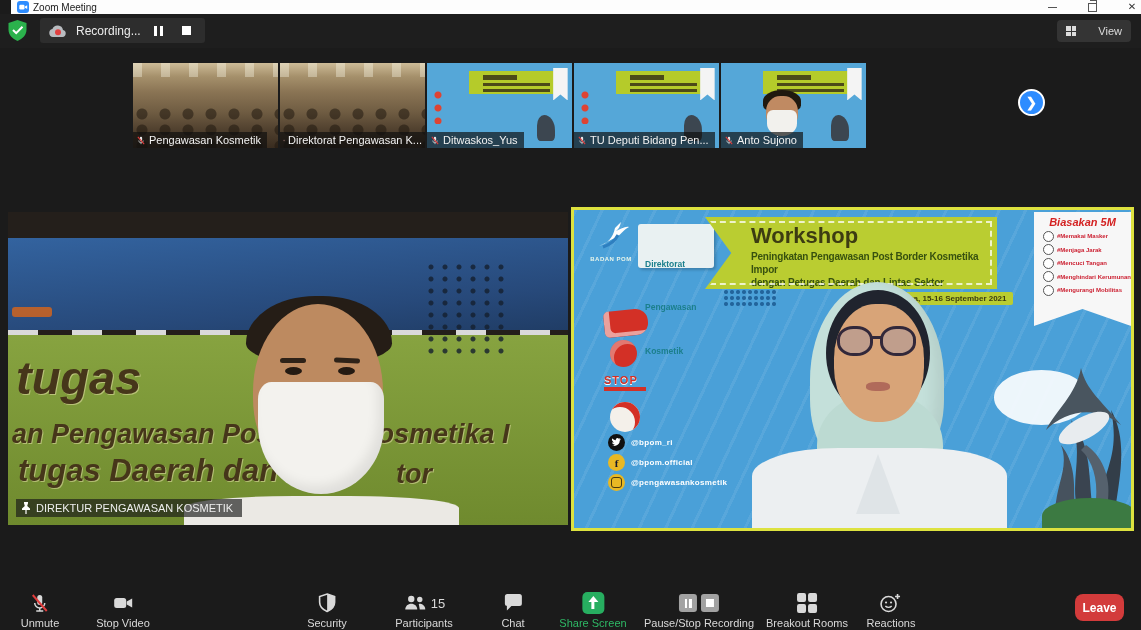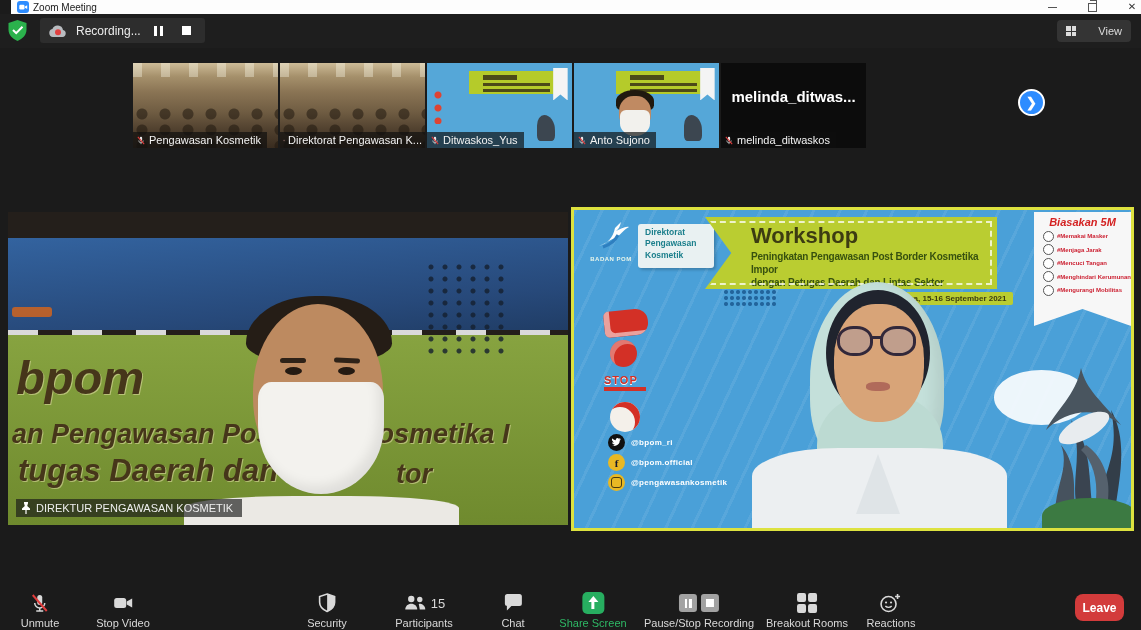--- a/index.html
+++ b/index.html
@@ -103,21 +103,21 @@
       border-radius:40% 40% 0 0;}
 
   .video-right{position:absolute;left:571px;top:207px;width:563px;height:324px;border:3px solid #dde23f;
       box-sizing:border-box;background:#4aa0d8;overflow:hidden;}
   .vr-streaks{position:absolute;inset:0;
       background:repeating-linear-gradient(115deg,rgba(255,255,255,.08) 0 3px,transparent 3px 24px);}
   .bpom-logo{position:absolute;left:14px;top:10px;width:46px;height:44px;text-align:center;}
   .bpom-caption{font-size:6px;color:#eaf6ea;font-weight:bold;letter-spacing:.5px;}
   .org-box{position:absolute;left:64px;top:14px;width:76px;height:44px;background:#e9f1f2;border-radius:3px;
       padding:3px 0 0 7px;box-sizing:border-box;box-shadow:2px 2px 3px rgba(0,0,0,.2);}
-  .org-box div{font-size:8.5px;font-weight:bold;color:#1b7f8c;line-height:1.35;}
+  .org-box div{font-size:8.5px;font-weight:bold;color:#1b7f8c;line-height:1.35;margin-top:32px;}
   .banner{position:absolute;left:131px;top:7px;width:292px;height:72px;background:#bacd31;
       clip-path:polygon(0 0,100% 0,100% 100%,0 100%,9% 50%);}
   .banner::after{content:"";position:absolute;inset:4px 5px;border:2px dashed rgba(255,255,255,.75);
       clip-path:polygon(0 0,100% 0,100% 100%,0 100%,9.5% 50%);pointer-events:none;}
   .banner-title{font-size:22px;font-weight:900;color:#3c3c12;margin:6px 0 1px 46px;}
   .banner-sub{font-size:10px;font-weight:800;color:#37510f;margin-left:46px;line-height:1.3;letter-spacing:-.2px;}
   .dots-blue{position:absolute;left:150px;top:80px;width:52px;height:16px;opacity:.9;
       background:radial-gradient(circle at 2px 2px,#1d5d94 1.5px,transparent 2.5px);background-size:6px 6px;}
   .date-strip{position:absolute;left:302px;top:82px;background:#bacd31;color:#3c3c12;font-size:8px;
       font-weight:800;padding:2px 6px;border-radius:2px;}
@@ -288,20 +288,41 @@
         <svg width="10" height="11" viewBox="0 0 22 22">
             <rect x="8.5" y="3" width="5" height="10" rx="2.5" fill="#e8e8e8"></rect>
             <path d="M6 11a5 5 0 0 0 10 0" fill="none" stroke="#e8e8e8" stroke-width="1.5"></path>
             <line x1="11" y1="16" x2="11" y2="19" stroke="#e8e8e8" stroke-width="1.5"></line>
             <line x1="4" y1="3" x2="18" y2="19" stroke="#e03c3c" stroke-width="2.4"></line>
           </svg>
         <span>Ditwaskos_Yus</span>
       </div>
     </div>
 
+    <div class="thumb">
+      <div class="wk-bg">
+        <div class="mini-banner">
+            <span></span>
+            <span></span>
+            <span></span>
+          </div>
+        <div class="mini-ribbon"></div>
+        <div class="mini-logos"></div>
+        <div class="mini-statue"></div>
+      </div>
+      <div class="thumb-label">
+        <svg width="10" height="11" viewBox="0 0 22 22">
+            <rect x="8.5" y="3" width="5" height="10" rx="2.5" fill="#e8e8e8"></rect>
+            <path d="M6 11a5 5 0 0 0 10 0" fill="none" stroke="#e8e8e8" stroke-width="1.5"></path>
+            <line x1="11" y1="16" x2="11" y2="19" stroke="#e8e8e8" stroke-width="1.5"></line>
+            <line x1="4" y1="3" x2="18" y2="19" stroke="#e03c3c" stroke-width="2.4"></line>
+          </svg>
+        <span>TU Deputi Bidang Pen...</span>
+      </div>
+    </div>
 
     <div class="thumb">
       <div class="wk-bg">
         <div class="mini-banner">
             <span></span>
             <span></span>
             <span></span>
           </div>
         <div class="mini-ribbon"></div>
         <div class="mini-statue"></div>
@@ -315,46 +336,33 @@
         <svg width="10" height="11" viewBox="0 0 22 22">
             <rect x="8.5" y="3" width="5" height="10" rx="2.5" fill="#e8e8e8"></rect>
             <path d="M6 11a5 5 0 0 0 10 0" fill="none" stroke="#e8e8e8" stroke-width="1.5"></path>
             <line x1="11" y1="16" x2="11" y2="19" stroke="#e8e8e8" stroke-width="1.5"></line>
             <line x1="4" y1="3" x2="18" y2="19" stroke="#e03c3c" stroke-width="2.4"></line>
           </svg>
         <span>Anto Sujono</span>
       </div>
     </div>
 
-    <div class="thumb">
-      <div class="novideo-bg"></div>
-      <div class="big-name">melinda_ditwas...</div>
-      <div class="thumb-label">
-        <svg width="10" height="11" viewBox="0 0 22 22">
-            <rect x="8.5" y="3" width="5" height="10" rx="2.5" fill="#e8e8e8"></rect>
-            <path d="M6 11a5 5 0 0 0 10 0" fill="none" stroke="#e8e8e8" stroke-width="1.5"></path>
-            <line x1="11" y1="16" x2="11" y2="19" stroke="#e8e8e8" stroke-width="1.5"></line>
-            <line x1="4" y1="3" x2="18" y2="19" stroke="#e03c3c" stroke-width="2.4"></line>
-          </svg>
-        <span>melinda_ditwaskos</span>
-      </div>
-    </div>
   </div>
 
   <div class="next-btn">
       <span>❯</span>
     </div>
 
   <div class="video-left">
     <div class="vl-blue"></div>
     <div class="vl-dash"></div>
     <div class="vl-green"></div>
     <div class="vl-dots"></div>
     <div class="vl-orange-frag"></div>
-    <div class="frag frag-big">bpom</div>
+    <div class="frag frag-big">tugas</div>
     <div class="frag frag-l2a">an Pengawasan Pos</div>
     <div class="frag frag-l2b">Kosmetika I</div>
     <div class="frag frag-l3a">tugas Daerah dan</div>
     <div class="frag frag-l3b">tor</div>
     <div class="man">
       <span class="man-hair"></span>
       <span class="man-head"></span>
       <span class="man-brow-l"></span>
         <span class="man-brow-r"></span>
       <span class="man-eye-l"></span>

